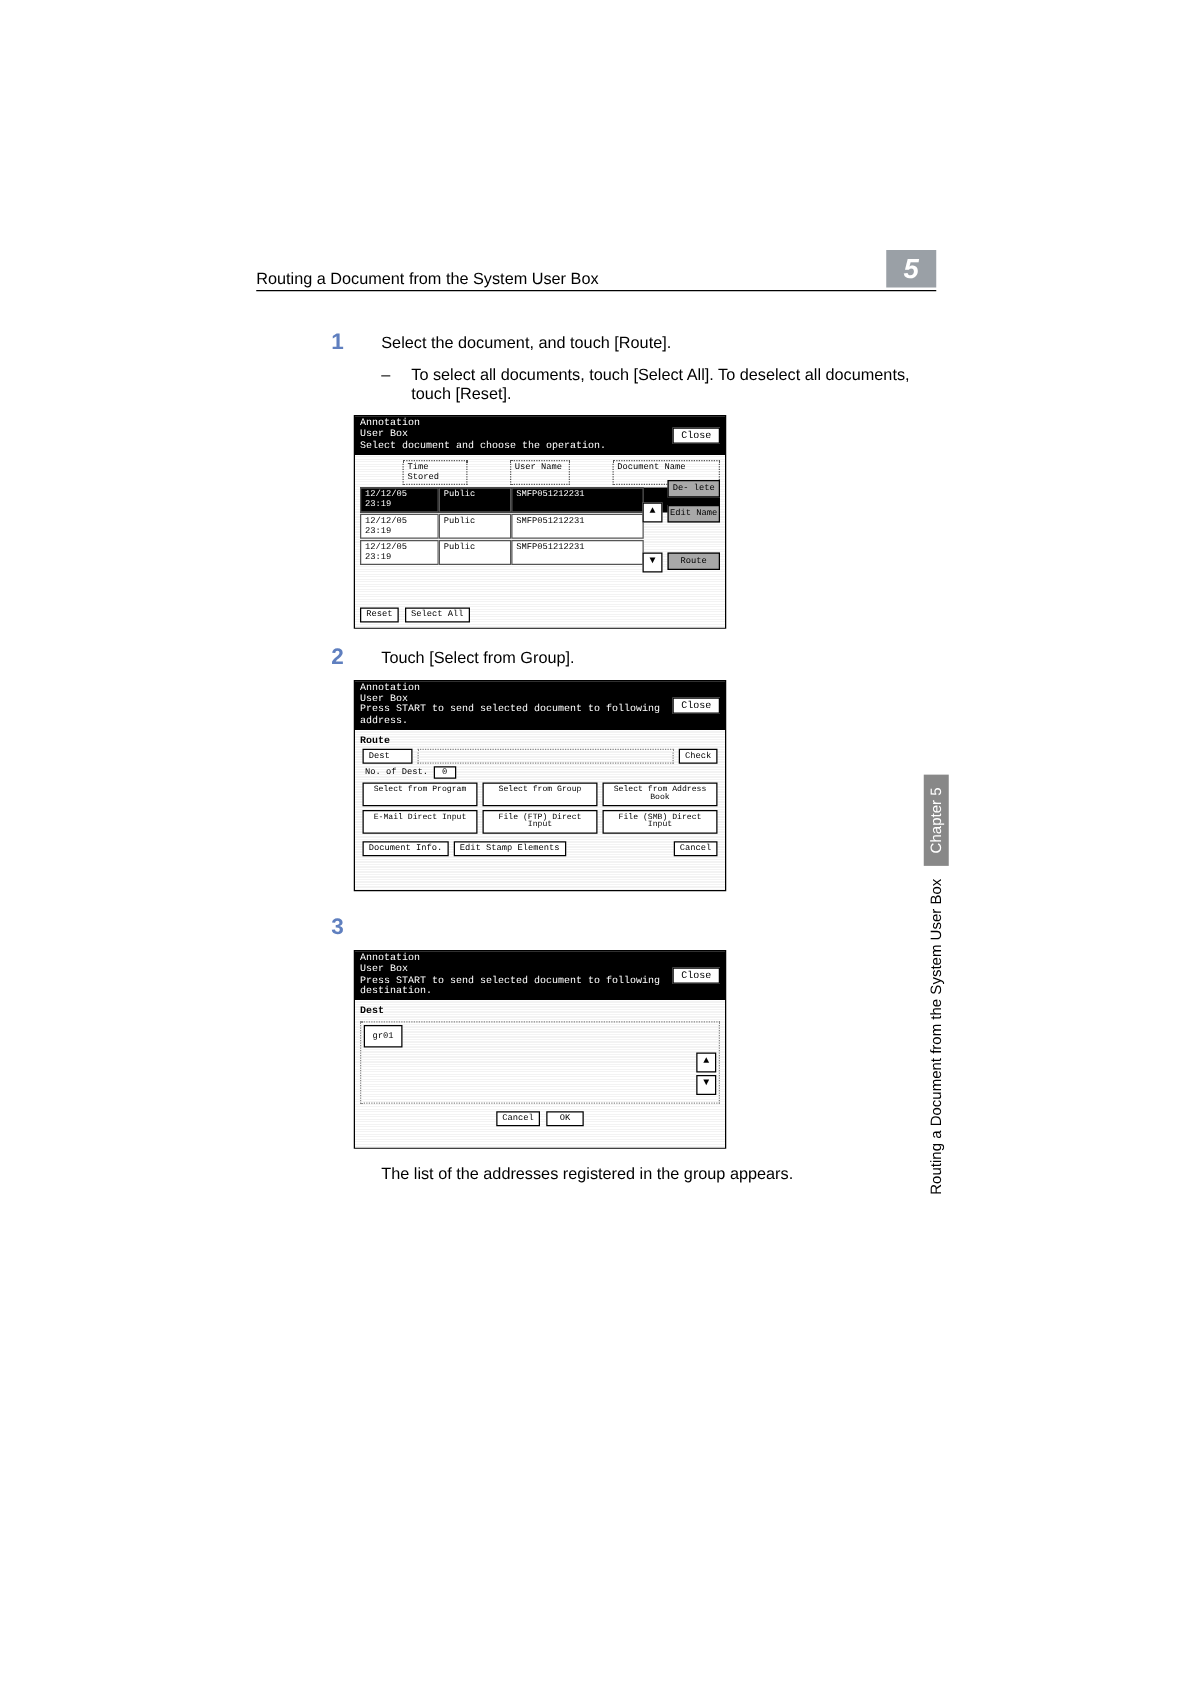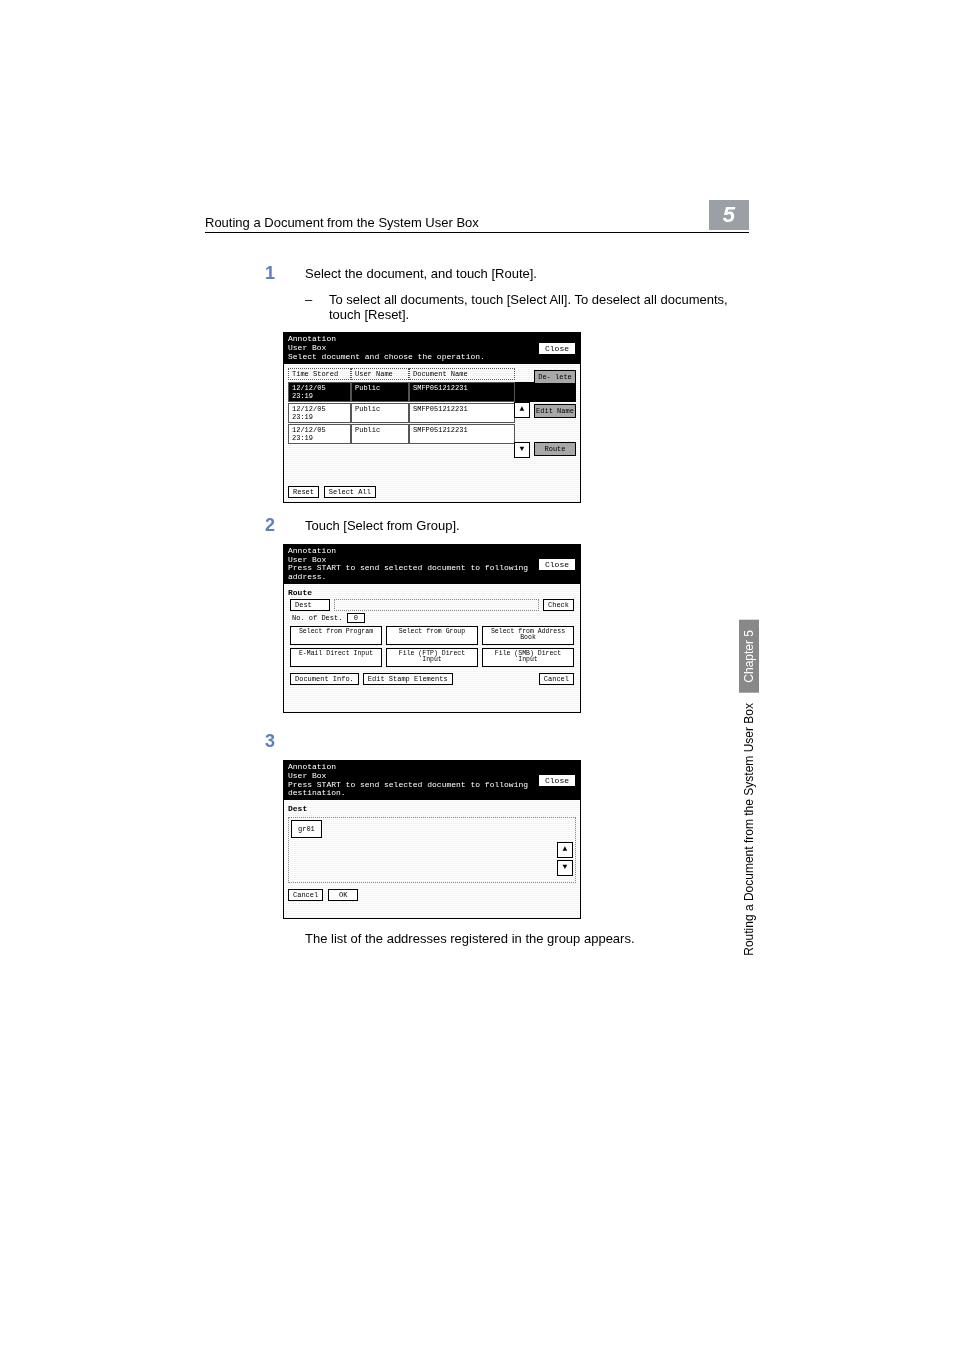--- a/index.html
+++ b/index.html
@@ -102,20 +102,21 @@
   }
   .halftone { background: #b0b0b0; }
   .tbl-head {
     display: flex;
     margin-bottom: 2px;
   }
   .tbl-head > div {
     border: 1px dotted #555;
     padding: 1px 3px;
     font-size: 7px;
+    margin-left: 34px;
   }
   .tbl-row {
     display: flex;
     margin-bottom: 1px;
   }
   .tbl-row > div {
     border: 1px solid #555;
     padding: 1px 3px;
     font-size: 7px;
     background:#fff;
@@ -253,21 +254,21 @@
       <div class="tbl-row">
         <div class="col-time">12/12/05 23:19</div>
         <div class="col-user">Public</div>
         <div class="col-doc">SMFP051212231</div>
       </div>
       <div class="tbl-row">
         <div class="col-time">12/12/05 23:19</div>
         <div class="col-user">Public</div>
         <div class="col-doc">SMFP051212231</div>
       </div>
-      <div class="right-col-btn halftone" style="top:6px;">De- lete</div>
+      <div class="right-col-btn halftone" style="top:20px;">De- lete</div>
       <div class="right-col-btn halftone" style="top:40px;">Edit Name</div>
       <div class="right-col-btn halftone" style="top:78px;">Route</div>
       <div class="arrow-btn" style="top:38px;right:50px;">▲</div>
       <div class="arrow-btn" style="top:78px;right:50px;">▼</div>
       <div style="position:absolute;bottom:4px;left:4px;">
         <span class="btn">Reset</span>
         <span class="btn">Select All</span>
       </div>
     </div>
   </div>
@@ -331,21 +332,21 @@
       </div>
       <div class="scr-close">Close</div>
     </div>
     <div class="scr-body" style="min-height:110px;">
       <div style="font-weight:bold;margin-bottom:4px;">Dest</div>
       <div style="border:1px dotted #888;height:60px;padding:2px;position:relative;">
         <span class="btn" style="padding:4px 6px;">gr01</span>
         <div class="arrow-btn" style="top:24px;right:2px;">▲</div>
         <div class="arrow-btn" style="top:42px;right:2px;">▼</div>
       </div>
-      <div style="text-align:left;margin-top:6px;">
+      <div style="text-align:center;margin-top:6px;">
         <span class="btn">Cancel</span>
         <span class="btn" style="padding:1px 10px;">OK</span>
       </div>
     </div>
   </div>
 
   <div class="after-text">The list of the addresses registered in the group appears.</div>
 
   <div class="side-tab">
     <div class="side-chapter">Chapter 5</div>

